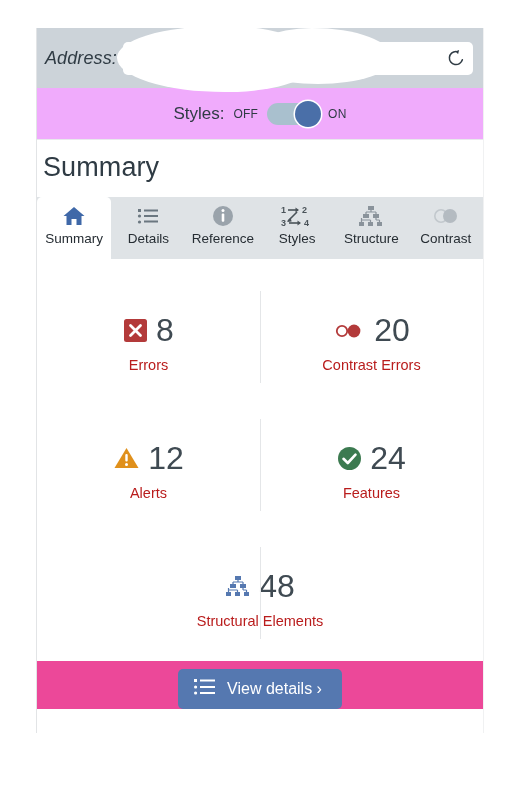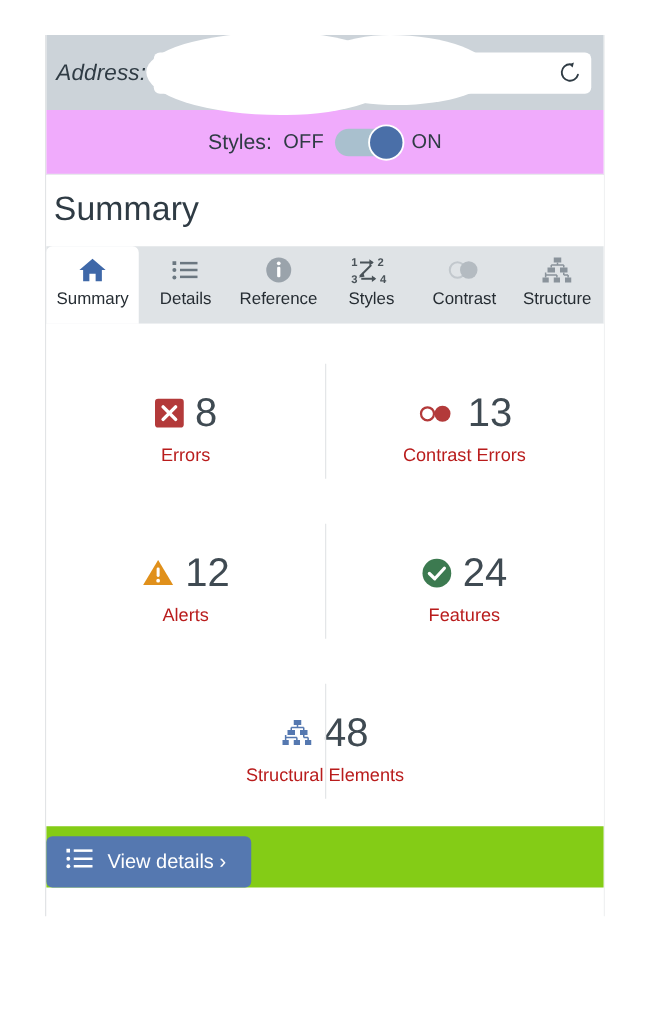--- a/index.html
+++ b/index.html
@@ -112,21 +112,21 @@
     align-items: center;
     justify-content: center;
     gap: 9px;
     border-bottom: 1px solid #e8eaec;
   }
   #styles-label {
     font-size: 17px;
     color: #2f3b44;
   }
   .toggle-side-label {
-    font-size: 16px;
+    font-size: 12px;
     color: #2f3b44;
     letter-spacing: 0.2px;
   }
   #styles-toggle {
     position: relative;
     width: 52px;
     height: 22px;
     border-radius: 11px;
     background: #a9c0ce;
     border: none;
@@ -238,22 +238,23 @@
   }
   .stat-icon {
     display: flex;
     align-items: center;
     justify-content: center;
   }
 
   
   #view-details-wrap {
     display: flex;
+    justify-content: center;
     padding-top: 8px;
-    background: #84cc16;
+    background: #ec4899;
   }
   #view-details-button {
     display: inline-flex;
     align-items: center;
     gap: 11px;
     background: #5578b0;
     color: #ffffff;
     border: none;
     border-radius: 5px;
     padding: 9px 20px 9px 16px;
@@ -342,41 +343,41 @@
           <path d="M10.6 13.6 L7 18 L11.6 17.4 Z" fill="#4a5359"></path>
           <path d="M9 19 H20" stroke="#4a5359" stroke-width="1.6"></path>
           <path d="M17.5 16.4 L21 19 L17.5 21.6 Z" fill="#4a5359"></path>
         </svg>
       </span>
       <span class="tab-label">Styles</span>
     </button>
 
     <button class="tab">
       <span class="tab-icon">
-        <svg width="30" height="18" viewBox="0 0 30 18">
-          <circle cx="10" cy="9" r="6.2" fill="none" stroke="#c2c8cd" stroke-width="1.6"></circle>
-          <circle cx="19" cy="9" r="7" fill="#b4bbc1"></circle>
-        </svg>
-      </span>
-      <span class="tab-label">Contrast</span>
-    </button>
-
-    <button class="tab">
-      <span class="tab-icon">
         <svg width="26" height="22" viewBox="0 0 26 22">
           <rect x="10" y="1" width="6" height="4" fill="#8a939b"></rect>
           <rect x="5" y="9" width="6" height="4" fill="#8a939b"></rect>
           <rect x="15" y="9" width="6" height="4" fill="#8a939b"></rect>
           <rect x="1" y="17" width="5" height="4" fill="#8a939b"></rect>
           <rect x="10" y="17" width="5" height="4" fill="#8a939b"></rect>
           <rect x="19" y="17" width="5" height="4" fill="#8a939b"></rect>
           <path d="M13 5 V7 M8 7 H18 M8 7 V9 M18 7 V9 M3.5 13 V15 M3.5 15 H12.5 M12.5 15 V17 M3.5 15 V17 M18 13 V15 M18 15 H21.5 M21.5 15 V17" stroke="#8a939b" stroke-width="1.2" fill="none"></path>
         </svg>
       </span>
       <span class="tab-label">Structure</span>
+    </button>
+
+    <button class="tab">
+      <span class="tab-icon">
+        <svg width="30" height="18" viewBox="0 0 30 18">
+          <circle cx="10" cy="9" r="6.2" fill="none" stroke="#c2c8cd" stroke-width="1.6"></circle>
+          <circle cx="19" cy="9" r="7" fill="#b4bbc1"></circle>
+        </svg>
+      </span>
+      <span class="tab-label">Contrast</span>
     </button>
   </div>
 
   <div id="stats">
 
     <div class="stat-row">
       <div class="stat-cell">
         <div class="stat-top">
           <span class="stat-icon">
             <svg width="25" height="25" viewBox="0 0 25 25">
@@ -389,21 +390,21 @@
         <span class="stat-label">Errors</span>
       </div>
       <div class="stat-cell">
         <div class="stat-top">
           <span class="stat-icon">
             <svg width="33" height="20" viewBox="0 0 33 20">
               <circle cx="9" cy="11" r="5.2" fill="none" stroke="#b33a3a" stroke-width="1.8"></circle>
               <circle cx="21" cy="11" r="6.4" fill="#b33a3a"></circle>
             </svg>
           </span>
-          <span class="stat-value">13</span>
+          <span class="stat-value">20</span>
         </div>
         <span class="stat-label">Contrast Errors</span>
       </div>
     </div>
 
     <div class="stat-row">
       <div class="stat-cell">
         <div class="stat-top">
           <span class="stat-icon">
             <svg width="27" height="24" viewBox="0 0 27 24">

